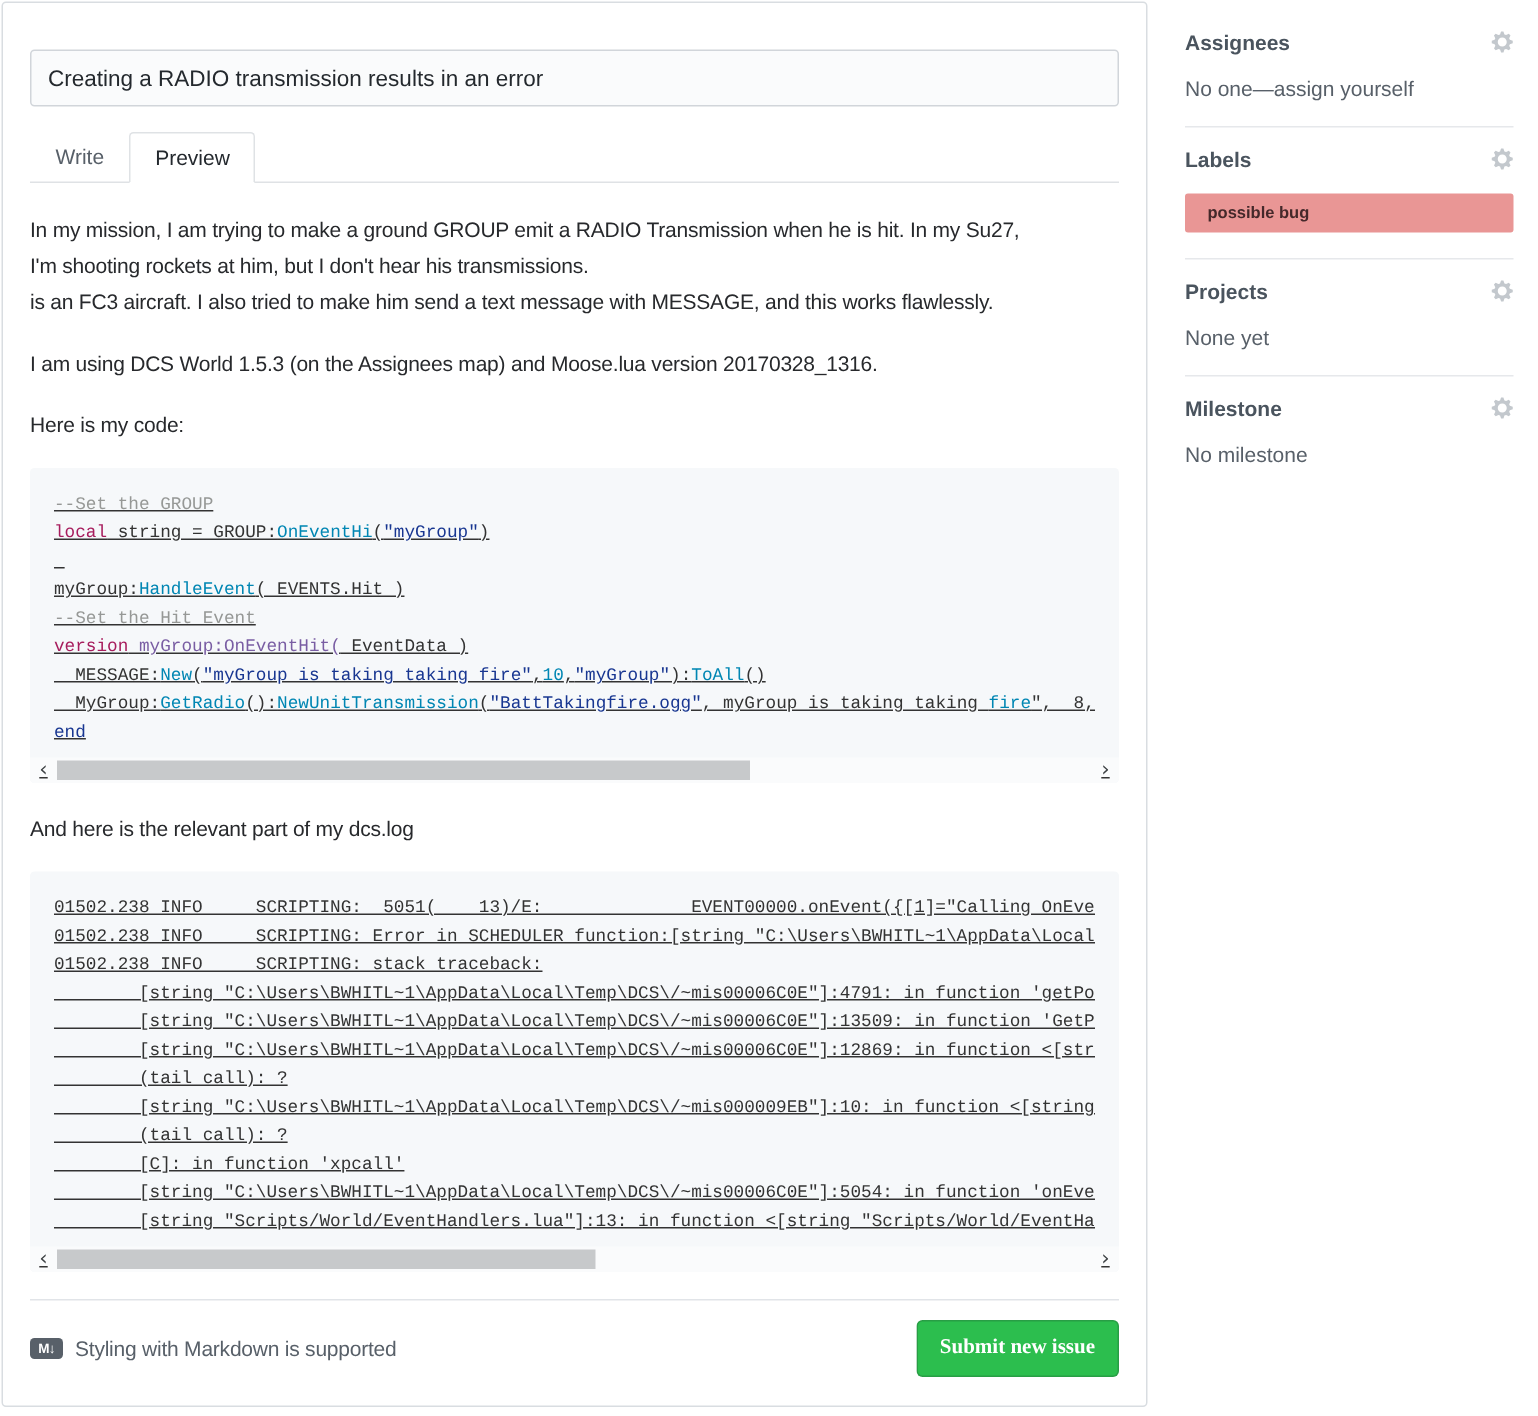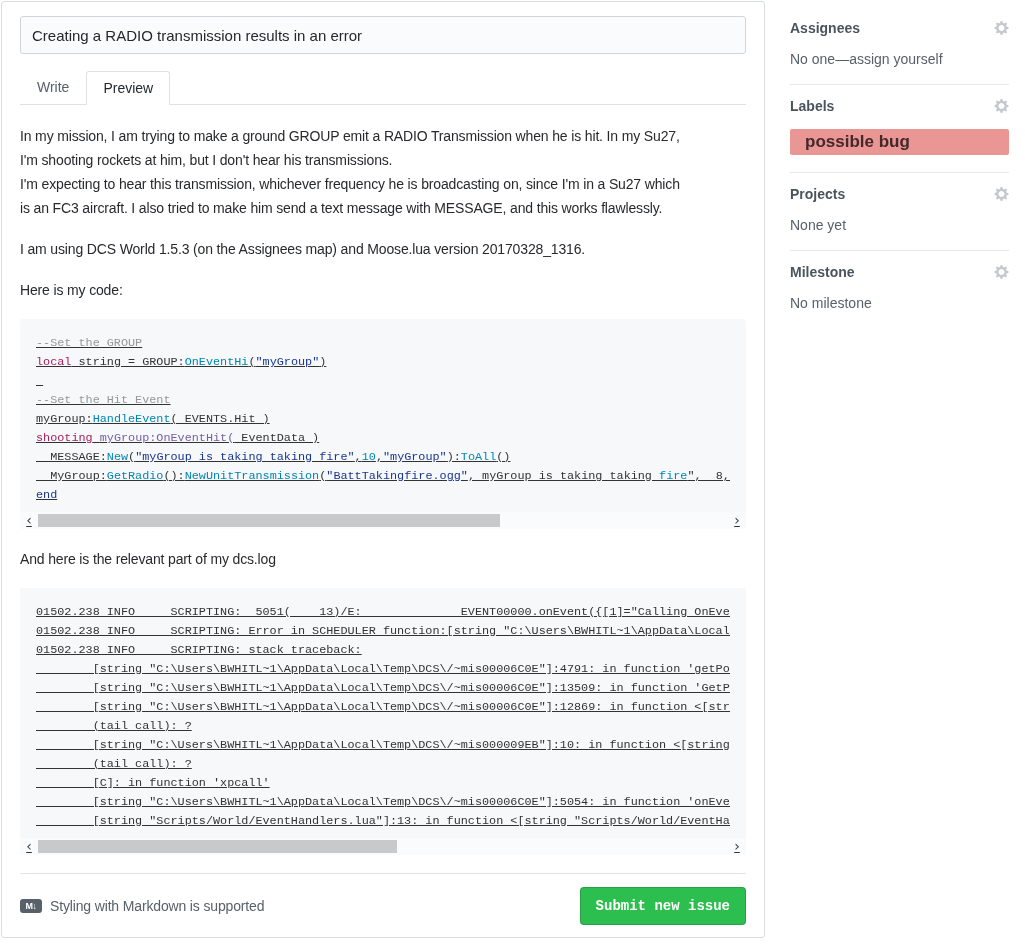--- a/index.html
+++ b/index.html
@@ -12,20 +12,21 @@
   .main-form{
     position:absolute;left:1px;top:1px;width:764px;height:937px;
     box-sizing:border-box;border:1px solid #d9dde1;border-radius:3px;
     padding:14px 18px 0 18px;background:#fff;overflow:hidden;
   }
   .title-input{
     display:block;width:100%;height:38px;box-sizing:border-box;
     background:#fafbfc;border:1px solid #d1d5da;border-radius:3px;
     padding:0 11px;font-size:15px;color:#24292e;outline:none;
     font-family:inherit;
+    margin-top:17px;
   }
   .tabs{margin-top:13px;border-bottom:1px solid #dfe2e5;display:flex;height:37px;align-items:flex-end;}
   .tab{
     background:transparent;border:1px solid transparent;cursor:pointer;
     font-family:inherit;font-size:14px;color:#586069;padding:9px 16px;
     line-height:1;
   }
   .tab.active{
     background:#fff;border:1px solid #dfe2e5;border-bottom-color:#fff;
     border-radius:3px 3px 0 0;color:#24292e;margin-bottom:-1px;
@@ -59,73 +60,72 @@
   }
   .md-note{display:flex;align-items:center;gap:8px;color:#586069;font-size:14px;}
   .md-icon{
     width:22px;height:14px;background:#586069;border-radius:3px;color:#fff;
     font-size:9px;font-weight:bold;display:flex;align-items:center;
     justify-content:center;letter-spacing:-0.5px;
   }
   .submit-btn{
     color:#fff;font-weight:bold;font-size:14px;padding:10px 15px;
     border:1px solid rgba(27,31,35,0.2);border-radius:4px;cursor:pointer;
-    font-family:Liberation Mono, monospace;
+    font-family:Liberation Serif, serif;
   }
   
   .sidebar{position:absolute;left:790px;top:7px;width:219px;}
   .sb-section{padding:13px 0 17px 0;border-bottom:1px solid #e6e8eb;}
   .sb-section.last{border-bottom:none;}
   .sb-head{display:flex;justify-content:space-between;align-items:center;}
   .sb-title{font-size:14px;font-weight:600;color:#4a545e;}
   .gear{width:15px;height:16px;cursor:pointer;background:none;border:none;padding:0;}
   .gear svg{fill:#c3c8cd;display:block;}
   .sb-muted{margin-top:15px;font-size:14px;color:#586069;}
   .label-chip{
     margin-top:15px;height:26px;line-height:26px;padding:0 10px 0 15px;
-    border-radius:2px;font-size:17px;font-weight:600;cursor:pointer;
+    border-radius:2px;font-size:11px;font-weight:600;cursor:pointer;
   }
 </style>
 </head>
 <body>
 
 <div class="main-form">
 
   <input class="title-input" type="text" value="Creating a RADIO transmission results in an error" style="">
 
   <div class="tabs">
     <button class="tab">Write</button>
     <button class="tab active">Preview</button>
   </div>
 
   <div class="preview-body">
 
     <div class="md-p">
       <div class="md-line">In my mission, I am trying to make a ground GROUP emit a RADIO Transmission when he is hit. In my Su27,</div>
       <div class="md-line">I'm shooting rockets at him, but I don't hear his transmissions.</div>
-      <div class="md-line">I'm expecting to hear this transmission, whichever frequency he is broadcasting on, since I'm in a Su27 which</div>
       <div class="md-line">is an FC3 aircraft. I also tried to make him send a text message with MESSAGE, and this works flawlessly.</div>
     </div>
 
     <div class="md-p">
       <div class="md-line">I am using DCS World 1.5.3 (on the Assignees map) and Moose.lua version 20170328_1316.</div>
     </div>
 
     <div class="md-p">
       <div class="md-line">Here is my code:</div>
     </div>
 
     <div class="codeblock">
       <div>
           <div class="cl"><span style="color: rgb(150, 152, 150);">--Set the GROUP</span></div>
           <div class="cl"><span style="color: rgb(167, 29, 93);">local</span><span style="color: rgb(51, 51, 51);"> string = GROUP:</span><span style="color: rgb(0, 134, 179);">OnEventHi</span><span style="color: rgb(51, 51, 51);">(</span><span style="color: rgb(24, 54, 145);">"myGroup"</span><span style="color: rgb(51, 51, 51);">)</span></div>
           <div class="cl">&nbsp;</div>
+          <div class="cl"><span style="color: rgb(51, 51, 51);">myGroup:</span><span style="color: rgb(0, 134, 179);">HandleEvent</span><span style="color: rgb(51, 51, 51);">( EVENTS.Hit )</span></div>
           <div class="cl"><span style="color: rgb(150, 152, 150);">--Set the Hit Event</span></div>
-          <div class="cl"><span style="color: rgb(51, 51, 51);">myGroup:</span><span style="color: rgb(0, 134, 179);">HandleEvent</span><span style="color: rgb(51, 51, 51);">( EVENTS.Hit )</span></div>
-          <div class="cl"><span style="color: rgb(167, 29, 93);">shooting</span><span style="color: rgb(51, 51, 51);"> </span><span style="color: rgb(121, 93, 163); text-align: right;">myGroup:OnEventHit(</span><span style="color: rgb(51, 51, 51);"> EventData )</span></div>
+          <div class="cl"><span style="color: rgb(167, 29, 93);">version</span><span style="color: rgb(51, 51, 51);"> </span><span style="color: rgb(121, 93, 163); text-align: right;">myGroup:OnEventHit(</span><span style="color: rgb(51, 51, 51);"> EventData )</span></div>
           <div class="cl"><span style="color: rgb(51, 51, 51);">  MESSAGE:</span><span style="color: rgb(0, 134, 179);">New</span><span style="color: rgb(51, 51, 51);">(</span><span style="color: rgb(24, 54, 145);">"myGroup is taking taking fire"</span><span style="color: rgb(51, 51, 51);">,</span><span style="color: rgb(0, 134, 179);">10</span><span style="color: rgb(51, 51, 51);">,</span><span style="color: rgb(24, 54, 145);">"myGroup"</span><span style="color: rgb(51, 51, 51);">):</span><span style="color: rgb(0, 134, 179);">ToAll</span><span style="color: rgb(51, 51, 51);">()</span></div>
           <div class="cl"><span style="color: rgb(51, 51, 51);">  MyGroup:</span><span style="color: rgb(0, 134, 179);">GetRadio</span><span style="color: rgb(51, 51, 51);">():</span><span style="color: rgb(0, 134, 179);">NewUnitTransmission</span><span style="color: rgb(51, 51, 51);">(</span><span style="color: rgb(24, 54, 145);">"BattTakingfire.ogg"</span><span style="color: rgb(51, 51, 51);">, myGroup is taking taking </span><span style="color: rgb(0, 134, 179);">fire</span><span style="color: rgb(51, 51, 51);">",  8, 122</span></div>
           <div class="cl"><span style="color: rgb(24, 54, 145);">end</span></div>
         </div>
       <div class="hscrollbar">
         <div class="sb-arrow">‹</div>
         <div class="sb-track">
           <div class="sb-thumb" style="width: 67%;"></div>
         </div>
         <div class="sb-arrow">›</div>

